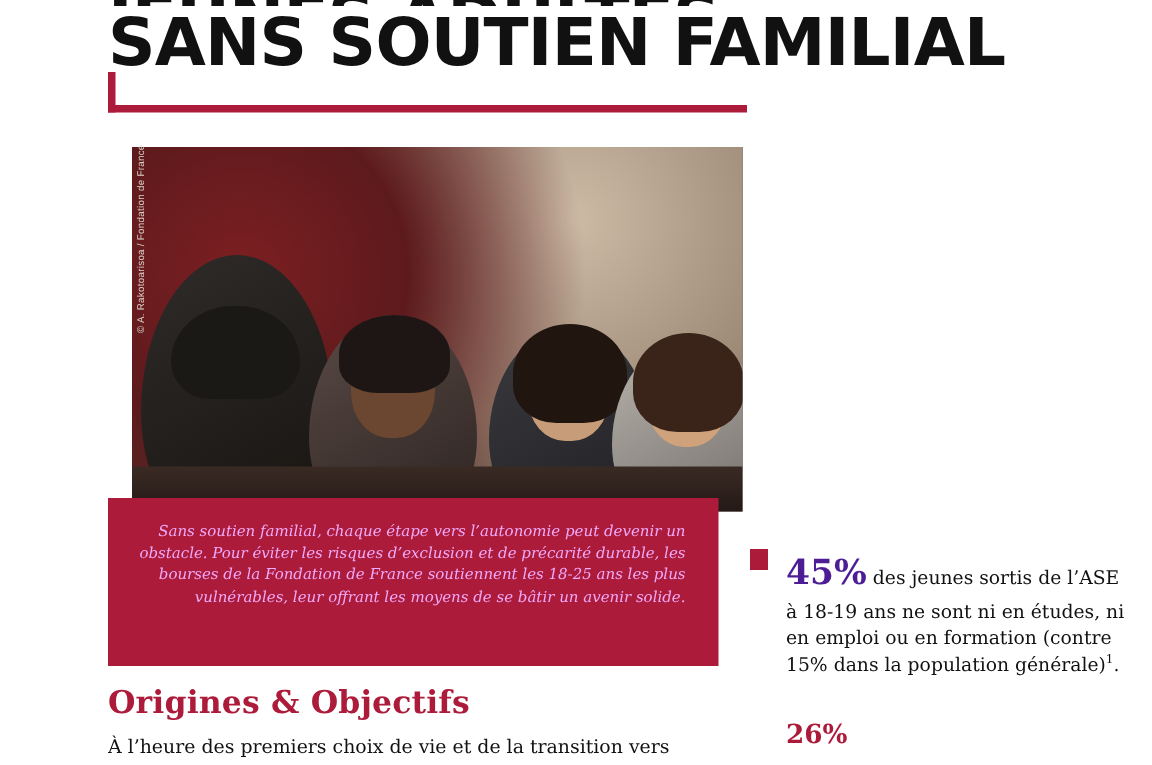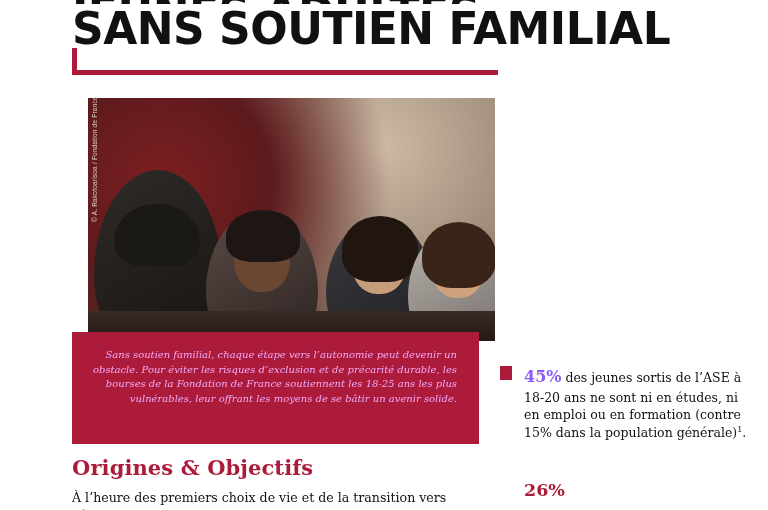--- a/index.html
+++ b/index.html
@@ -140,22 +140,22 @@
     position: relative;
     padding-left: 24px;
     font-family: "DejaVu Serif", serif;
     font-size: 12.5px;
     line-height: 1.42;
     color: #111111;
   }
   .stat-num {
     font-family: "DejaVu Serif", serif;
     font-weight: bold;
-    font-size: 16px;
-    color: #8b5cf6;
+    font-size: 23px;
+    color: #4c1d95;
   }
   .stat-block sup { font-size: 8px; vertical-align: super; }
   .stat-block-2 {
     position: absolute;
     left: 24px;
     top: 116px;
     width: 220px;
     height: 14px;
     overflow: hidden;
   }
@@ -223,21 +223,21 @@
   <div class="photo-credit">© A. Rakotoarisoa / Fondation de France</div>
 
   <div class="chapeau">
     <p>Sans soutien familial, chaque étape vers l’autonomie peut devenir un obstacle. Pour éviter les risques d’exclusion et de précarité durable, les bourses de la Fondation de France soutiennent les 18-25 ans les plus vulnérables, leur offrant les moyens de se bâtir un avenir solide.</p>
   </div>
 
   <div class="stat-col">
     <div class="stat-tick"></div>
     <div class="stat-block">
       <span class="stat-num">45%</span>
-      <span>des jeunes sortis de l’ASE à 18-20 ans ne sont ni en études, ni en emploi ou en formation (contre 15% dans la population générale)</span><sup>1</sup>.
+      <span>des jeunes sortis de l’ASE à 18-19 ans ne sont ni en études, ni en emploi ou en formation (contre 15% dans la population générale)</span><sup>1</sup>.
     </div>
     <div class="stat-block-2">
       <span class="stat-num-2">26%</span>
     </div>
   </div>
 
   <div class="section-head">Origines &amp; Objectifs</div>
   <div class="section-body">À l’heure des premiers choix de vie et de la transition vers l’âge</div>
 
 </div>

